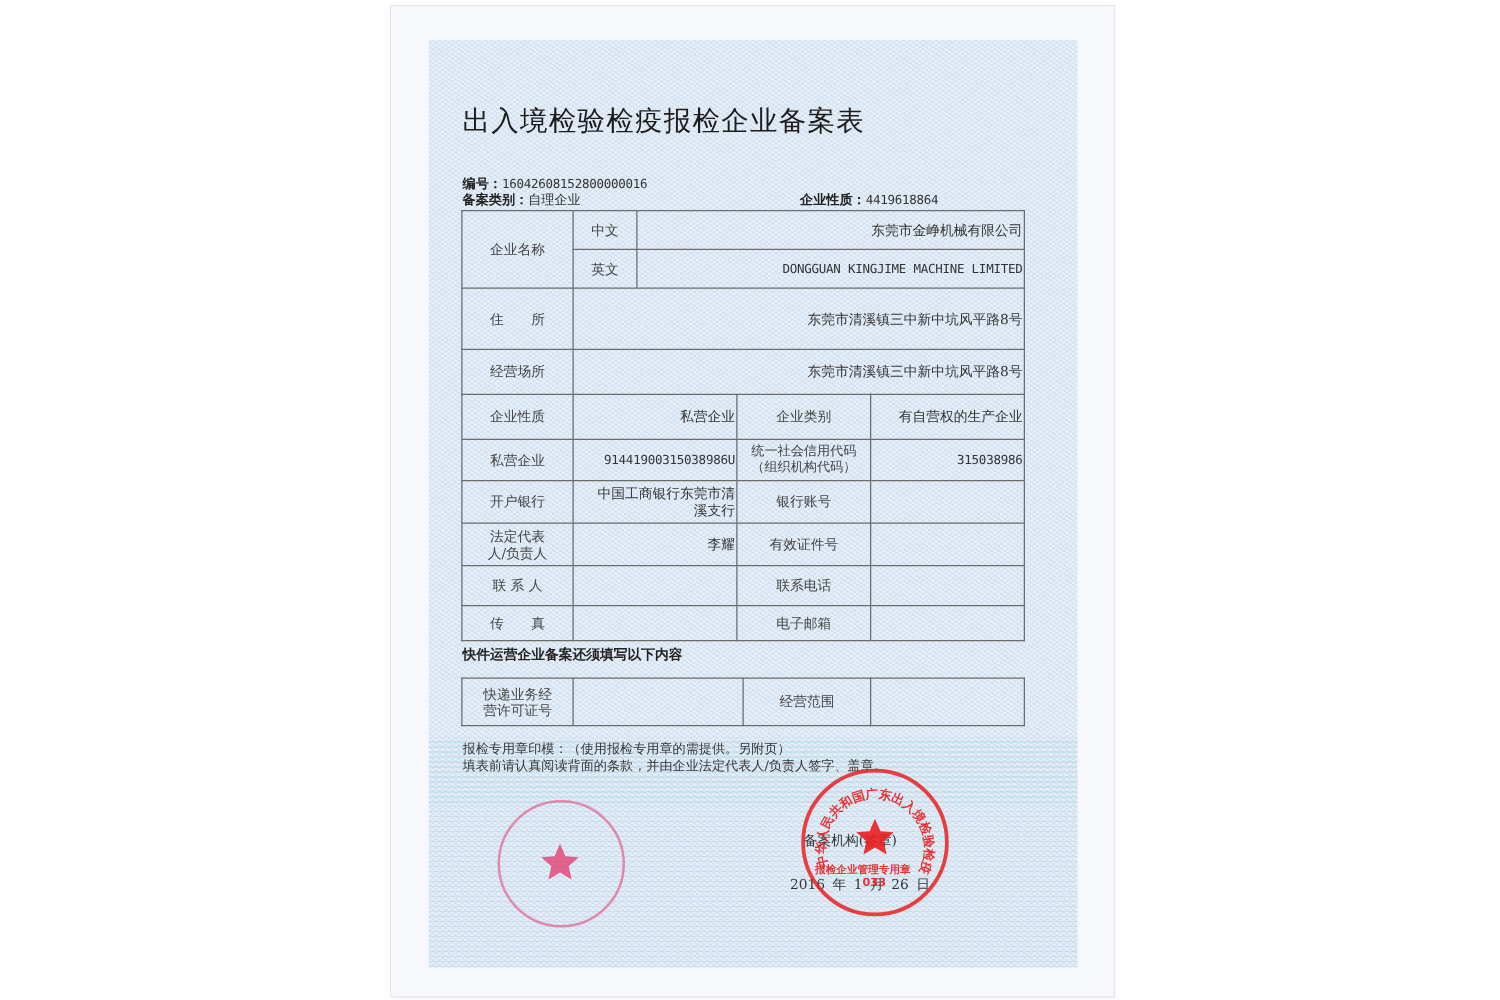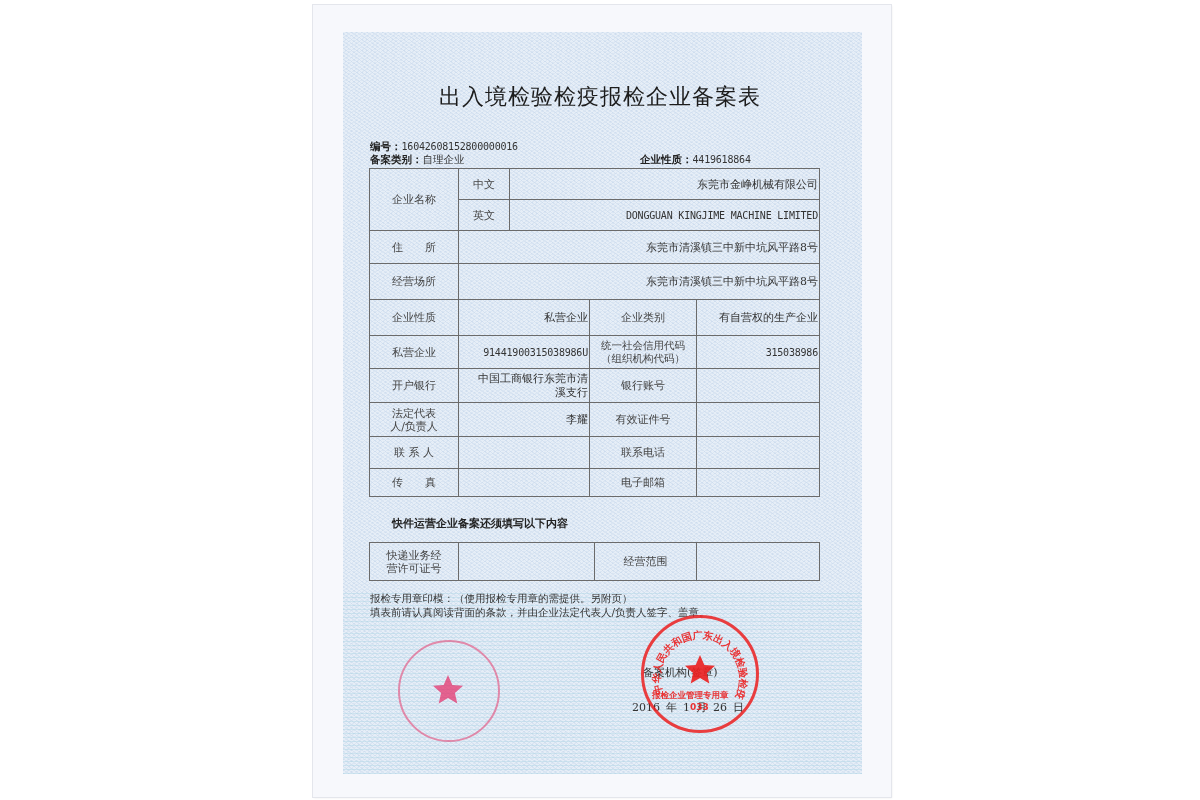--- a/index.html
+++ b/index.html
@@ -18,38 +18,38 @@
     background-image:
       repeating-linear-gradient(35deg, rgba(170,195,225,0.25) 0 1px, transparent 1px 3px),
       repeating-linear-gradient(-35deg, rgba(170,195,225,0.18) 0 1px, transparent 1px 3px);
   }
   .pattern-lower {
     position:absolute; left:343px; top:590px; width:519px; height:184px;
     background-image:
       repeating-linear-gradient(0deg, rgba(160,210,225,0.35) 0 1px, transparent 1px 4px);
   }
   .title {
-    position:absolute; left:370px; top:82px; width:460px; text-align:center;
+    position:absolute; left:370px; top:82px; width:460px; 
     font-size:22px; letter-spacing:1px; color:#1c1c1c;
     font-family: "DejaVu Sans", "Liberation Sans", sans-serif;
   }
   .meta { position:absolute; font-size:10.5px; color:#333; white-space:nowrap; }
   .meta b { font-weight:bold; color:#222; font-family:"DejaVu Sans", sans-serif; }
   table.form {
     position:absolute; border-collapse:collapse; table-layout:fixed;
     font-size:11px; color:#333;
   }
   table.form td {
     border:1.5px solid #6b6b6b; padding:0 1px; vertical-align:middle;
   }
   td.lbl { text-align:center; color:#444; }
   td.val { text-align:right; color:#333; }
   .mono { font-family:"DejaVu Sans Mono", "Liberation Mono", monospace; font-size:10px; letter-spacing:-0.2px; }
   .note-heading {
-    position:absolute; left:392px; top:516px; font-size:11px; font-weight:bold; color:#222;
+    position:absolute; left:370px; top:516px; font-size:11px; font-weight:bold; color:#222;
     font-family:Liberation Mono, monospace;
   }
   .footnote { position:absolute; left:370px; font-size:10.5px; color:#333; white-space:nowrap; }
   .authority { position:absolute; left:643px; top:665px; font-size:11px; color:#333; }
   .date { position:absolute; left:632px; top:700px; font-size:11px; color:#333; white-space:nowrap; }
   .date span { margin-right:6px; }
   .stamp { position:absolute; border-radius:50%; }
   .stamp-left {
     left:398px; top:640px; width:98px; height:98px;
     border:2px solid rgba(230,60,110,0.55);
@@ -94,21 +94,21 @@
   <tbody>
       <tr style="height:31px">
     <td class="lbl" rowspan="2">企业名称</td>
     <td class="lbl">中文</td>
     <td class="val" colspan="3">东莞市金峥机械有限公司</td>
   </tr>
   <tr style="height:31px">
     <td class="lbl">英文</td>
     <td class="val mono" colspan="3">DONGGUAN KINGJIME MACHINE LIMITED</td>
   </tr>
-  <tr style="height:33px">
+  <tr style="height:49px">
     <td class="lbl">住　　所</td>
     <td class="val" colspan="4">东莞市清溪镇三中新中坑风平路8号</td>
   </tr>
   <tr style="height:36px">
     <td class="lbl">经营场所</td>
     <td class="val" colspan="4">东莞市清溪镇三中新中坑风平路8号</td>
   </tr>
   <tr style="height:36px">
     <td class="lbl">企业性质</td>
     <td class="val" colspan="2">私营企业</td>

